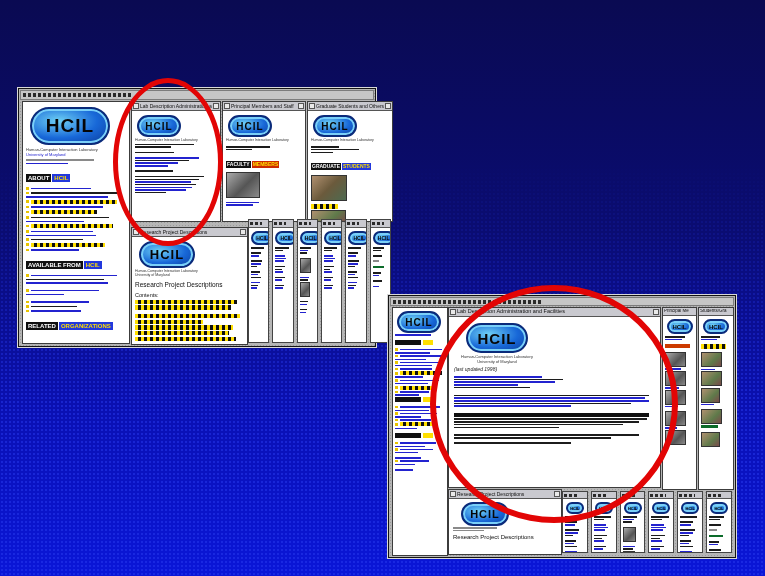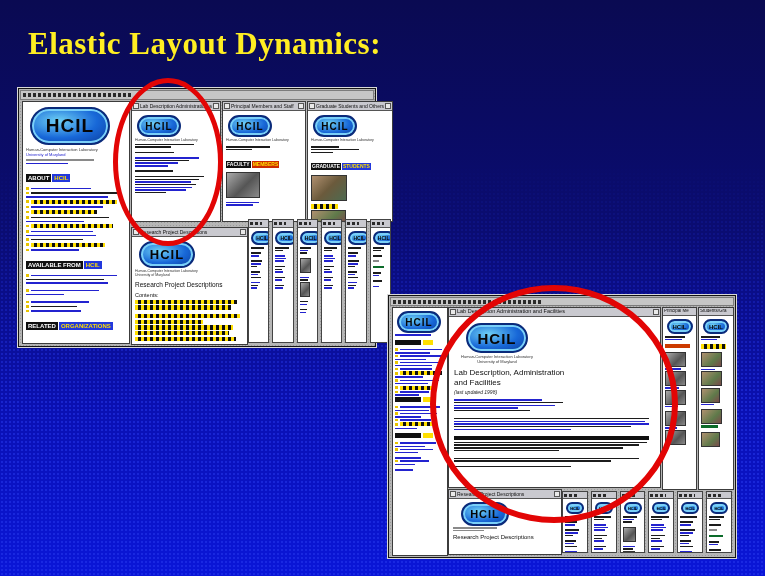--- a/index.html
+++ b/index.html
@@ -90,21 +90,20 @@
   .col{flex:1;display:flex;flex-direction:column;border:1px solid #444;background:#fff;overflow:hidden;}
   .col-body{padding:2px;background:#fff;flex:1;overflow:hidden;}
 
   .ellipse{position:absolute;border:5px solid #e20505;border-radius:50%;z-index:50;}
 </style>
 </head>
 <body>
 
 <div class="slide">
   <div class="bg-dots"></div>
-  <div class="slide-title">Elastic Layout Dynamics:</div>
 
   <div class="win" style="left:18px;top:88px;width:356px;height:257px">
     <div class="win-titlebar" style="left:1px;top:1px;width:348px">
       <span class="smear"></span>
     </div>
 
     <div class="panel" style="left:3px;top:12px;width:106px;height:241px">
       <div class="pbody">
         <span class="hcil logo-lg">HCIL</span>
         <div class="cap">
@@ -599,24 +598,20 @@
         <span class="mt-box"></span>
       </div>
       <div class="pbody micro" style="padding:5px">
         <div class="capwrap">
           <span class="hcil logo-m2" style="margin:1px auto">HCIL</span>
           <div class="cap">
             <span>Human-Computer Interaction Laboratory</span><br>
             <span>University of Maryland</span>
           </div>
         </div>
-        <div class="main-hd">
-          <span>Lab Description, Administration</span><br>
-          <span>and Facilities</span>
-        </div>
         <div class="upd">(last updated 1998)</div>
         <div>
             <div class="tl tl-b" style="width: 44%;"></div>
             <div class="tl tl-k" style="width: 54%;"></div>
             <div class="tl tl-b" style="width: 50%;"></div>
             <div class="tl tl-b" style="width: 32%;"></div>
             <div class="tl tl-k" style="width: 38%;"></div>
           </div>
         <div style="height:4px"></div>
         <div>

